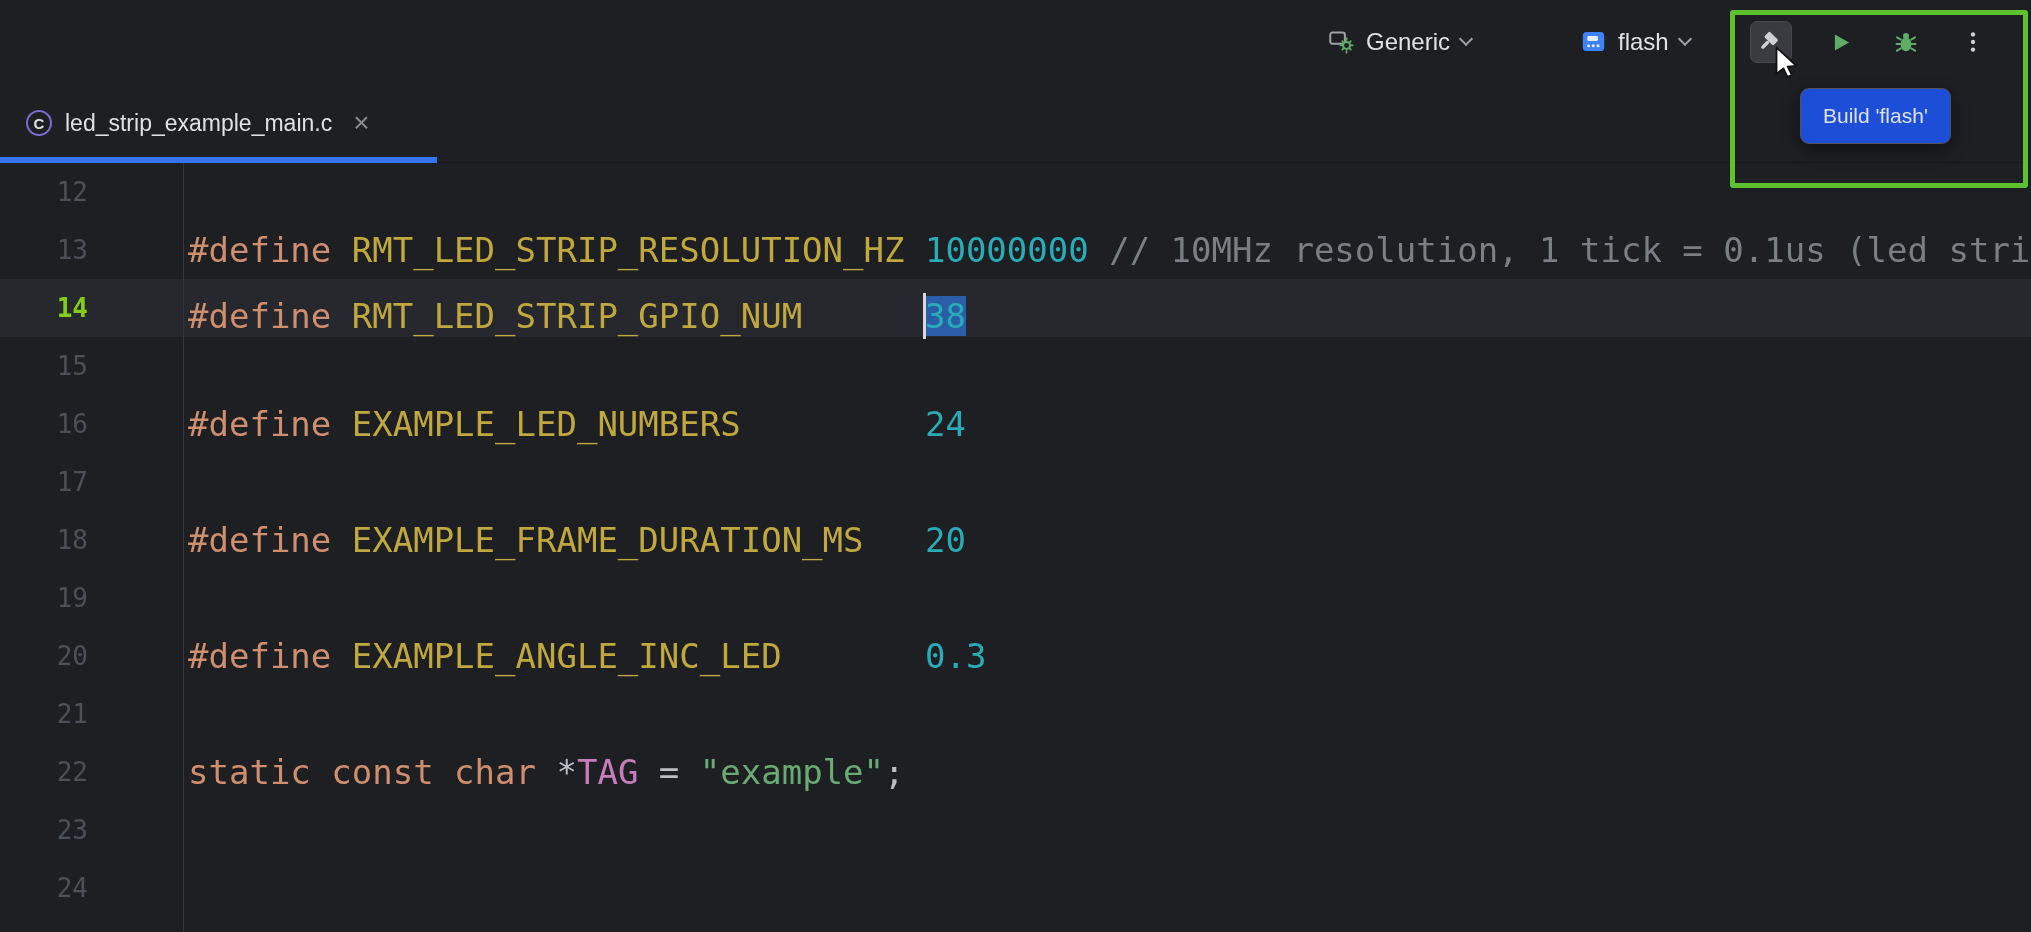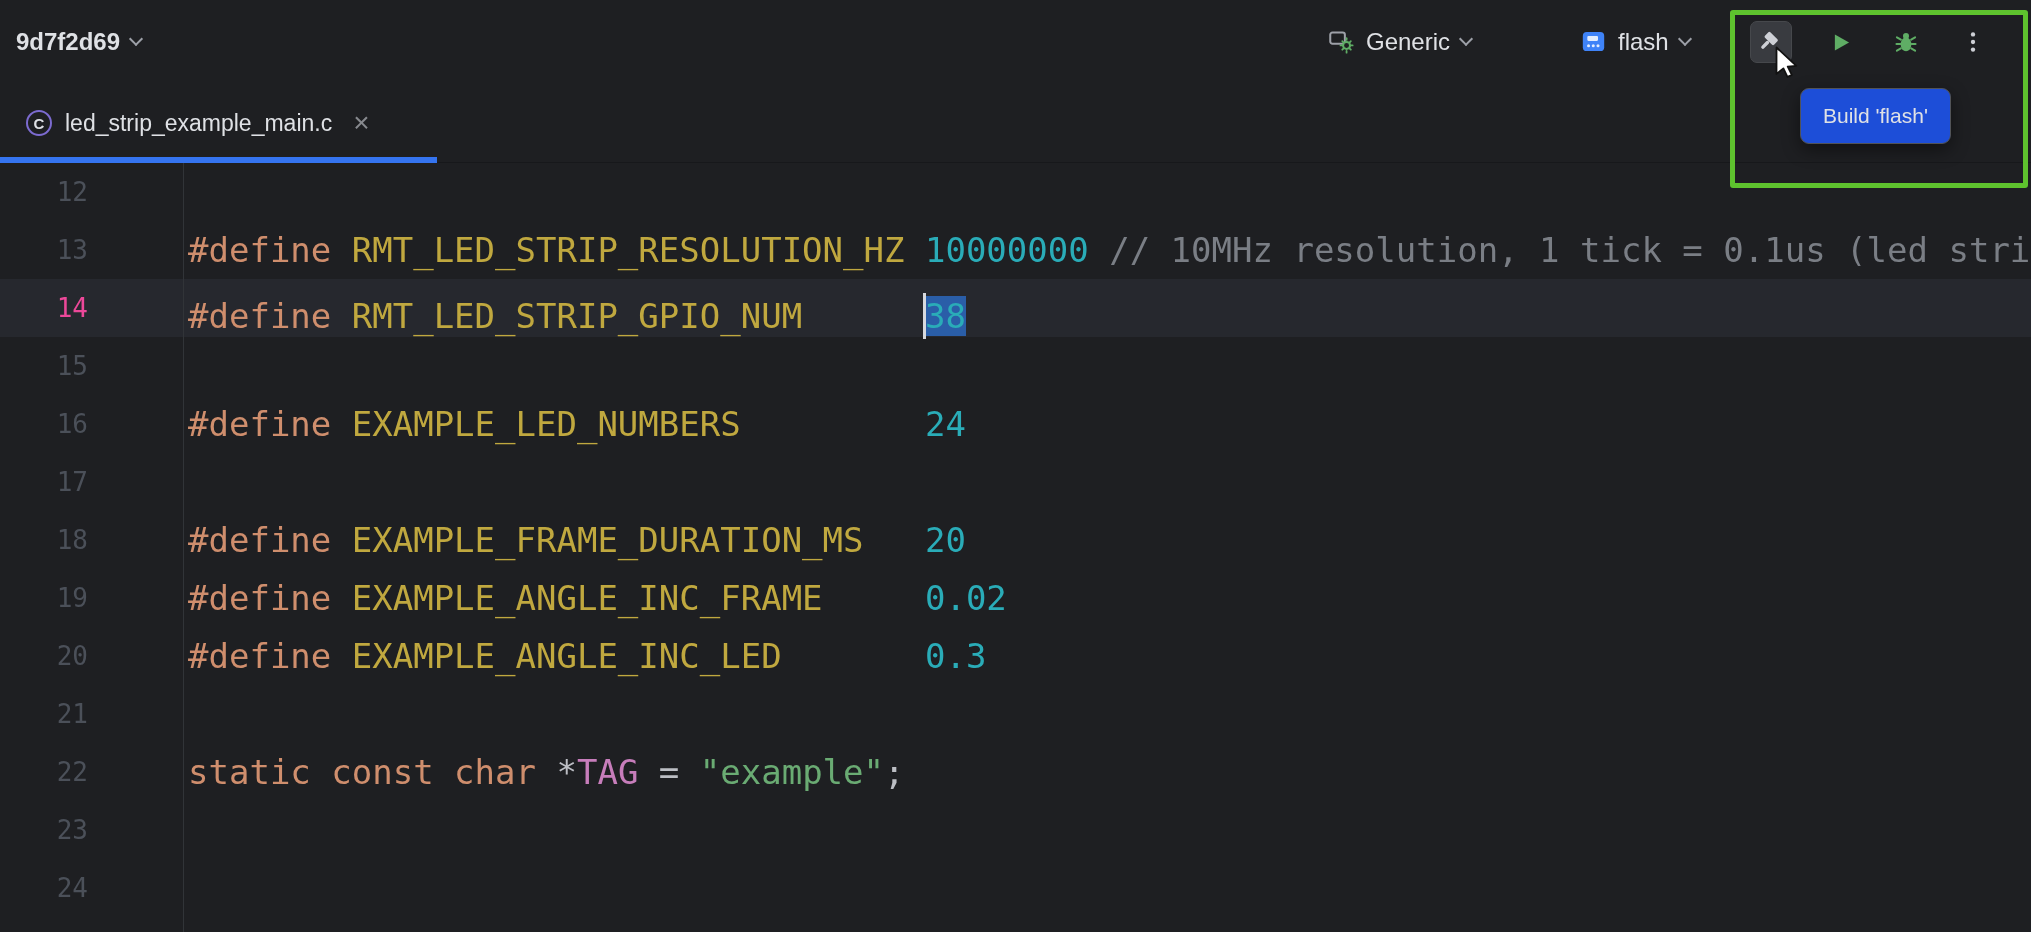--- a/index.html
+++ b/index.html
@@ -44,21 +44,21 @@
   .tab-close{margin-left:8px;font-size:28px;color:#87898e;line-height:1;}
 
   
   .editor{position:absolute;top:163px;left:0;right:0;bottom:0;background:#1e1f22;overflow:hidden;
           font-family:"DejaVu Sans Mono","Liberation Mono",monospace;font-size:34px;}
   .gutter-divider{position:absolute;top:0;bottom:0;left:183px;width:1px;background:#313438;z-index:3;}
   .line{display:flex;align-items:center;height:58px;white-space:pre;}
   .line .ln{flex:0 0 88px;text-align:right;color:#4b5059;font-size:26px;}
   .line .code{padding-left:100px;color:#bcbec4;white-space:pre;}
   .line.current{background:#26282e;}
-  .line.current .ln{color:#ec4899;}
+  .line.current .ln{color:#84cc16;font-weight:bold;}
   .tok-kw{color:var(--keyword-orange);}
   .tok-type{color:var(--keyword-orange);}
   .tok-macro{color:var(--macro-yellow);}
   .tok-num{color:var(--number-cyan);margin-top:15px;}
   .tok-comment{color:var(--comment-gray);}
   .tok-str{color:var(--string-green);}
   .tok-var{color:var(--variable-purple);}
   .tok-plain{color:#bcbec4;}
   .sel{display:inline-block;background:var(--selection-blue);position:relative;}
   .caret-left::before{content:"";position:absolute;left:-2px;top:-3px;bottom:-3px;width:3px;background:#d7d9de;}
@@ -66,24 +66,20 @@
   
   .annotation-box{position:absolute;left:1730px;top:10px;width:298px;height:178px;border:5px solid var(--annotation-green);border-radius:3px;z-index:10;pointer-events:none;}
   .tooltip{position:absolute;left:1800px;top:88px;z-index:11;background:#1d4ed8;border:1px solid #515357;border-radius:9px;padding:15px 22px;font-size:21px;color:#dfe1e5;box-shadow:0 6px 18px rgba(0,0,0,.45);}
   .mouse-cursor{position:absolute;left:1772px;top:46px;z-index:12;pointer-events:none;}
 </style>
 </head>
 <body>
 
 <header class="topbar">
 
-  <div class="widget" id="w-project">
-    <span>9d7f2d69</span>
-    <span class="chev"></span>
-  </div>
 
 
   <div class="widget" id="w-profile">
     <span style="display:flex;">
       <svg width="27" height="27" viewBox="0 0 24 24">
         <rect x="2" y="4" width="13" height="10" rx="2" fill="none" stroke="#9da0a8" stroke-width="1.8"></rect>
         <circle cx="16.5" cy="15.5" r="3.1" fill="#1e1f22" stroke="#5fad65" stroke-width="1.8"></circle>
         <g stroke="#5fad65" stroke-width="1.6" stroke-linecap="round">
           <line x1="20.4" y1="15.5" x2="21.9" y2="15.5"></line>
           <line x1="19.3" y1="18.3" x2="20.3" y2="19.3"></line>
@@ -173,21 +169,21 @@
 <div class="editor">
   <div class="gutter-divider"></div>
   <div>
       <div class="line"><div class="ln">12</div><div class="code"></div></div>
       <div class="line"><div class="ln">13</div><div class="code"><span class="tok-kw">#define </span><span class="tok-macro">RMT_LED_STRIP_RESOLUTION_HZ</span><span class="tok-plain"> </span><span class="tok-num">10000000</span><span class="tok-plain"> </span><span class="tok-comment">// 10MHz resolution, 1 tick = 0.1us (led strip</span></div></div>
       <div class="line current"><div class="ln">14</div><div class="code"><span class="tok-kw">#define </span><span class="tok-macro">RMT_LED_STRIP_GPIO_NUM</span><span class="tok-plain">      </span><span class="tok-num sel caret-left">38</span></div></div>
       <div class="line"><div class="ln">15</div><div class="code"></div></div>
       <div class="line"><div class="ln">16</div><div class="code"><span class="tok-kw">#define </span><span class="tok-macro">EXAMPLE_LED_NUMBERS</span><span class="tok-plain">         </span><span class="tok-num">24</span></div></div>
       <div class="line"><div class="ln">17</div><div class="code"></div></div>
       <div class="line"><div class="ln">18</div><div class="code"><span class="tok-kw">#define </span><span class="tok-macro">EXAMPLE_FRAME_DURATION_MS</span><span class="tok-plain">   </span><span class="tok-num">20</span></div></div>
-      <div class="line"><div class="ln">19</div><div class="code"><span class="tok-kw">#define </span><span class="tok-macro">EXAMPLE_ANGLE_INC_FRAME</span><span class="tok-plain">     </span><span class="tok-num">0.02</span></div></div>
+      <div class="line"><div class="ln">19</div></div>
       <div class="line"><div class="ln">20</div><div class="code"><span class="tok-kw">#define </span><span class="tok-macro">EXAMPLE_ANGLE_INC_LED</span><span class="tok-plain">       </span><span class="tok-num">0.3</span></div></div>
       <div class="line"><div class="ln">21</div><div class="code"></div></div>
       <div class="line"><div class="ln">22</div><div class="code"><span class="tok-kw">static const char </span><span class="tok-plain">*</span><span class="tok-var">TAG</span><span class="tok-plain"> = </span><span class="tok-str">"example"</span><span class="tok-plain">;</span></div></div>
       <div class="line"><div class="ln">23</div><div class="code"></div></div>
       <div class="line"><div class="ln">24</div></div>
     </div>
 </div>
 
 <div class="annotation-box"></div>
 <div class="tooltip">Build 'flash'</div>

